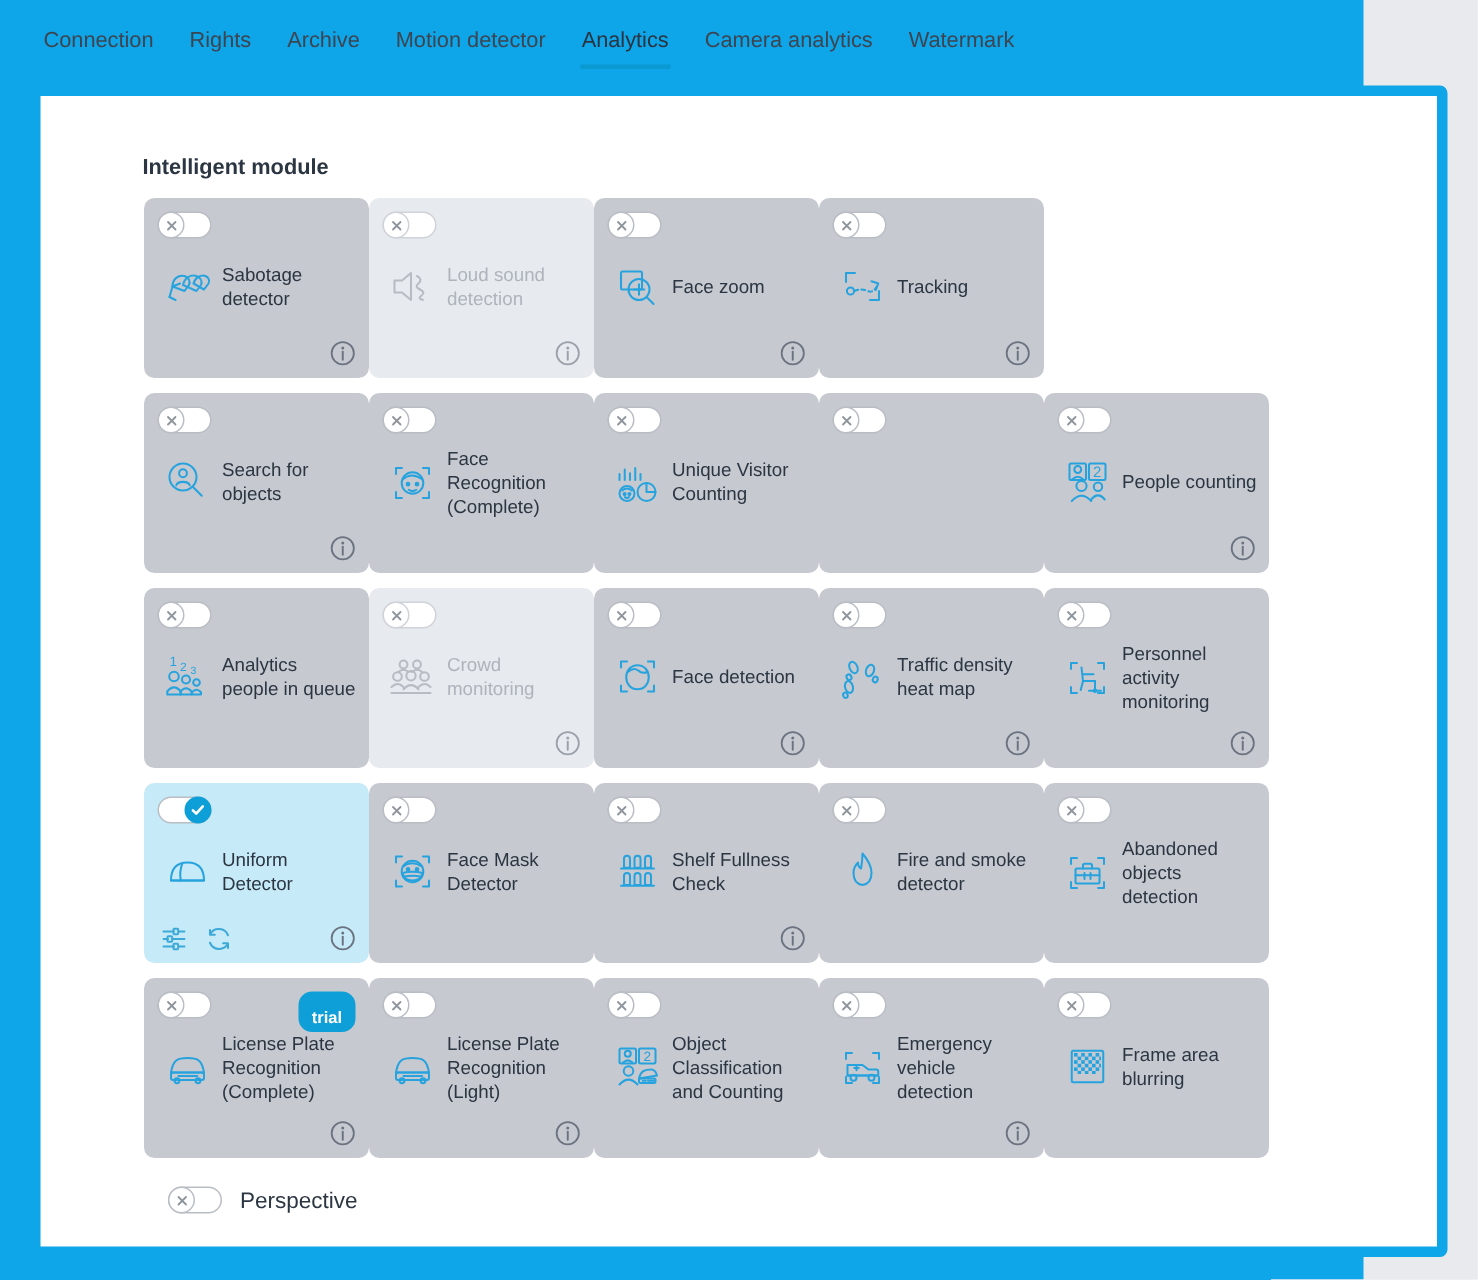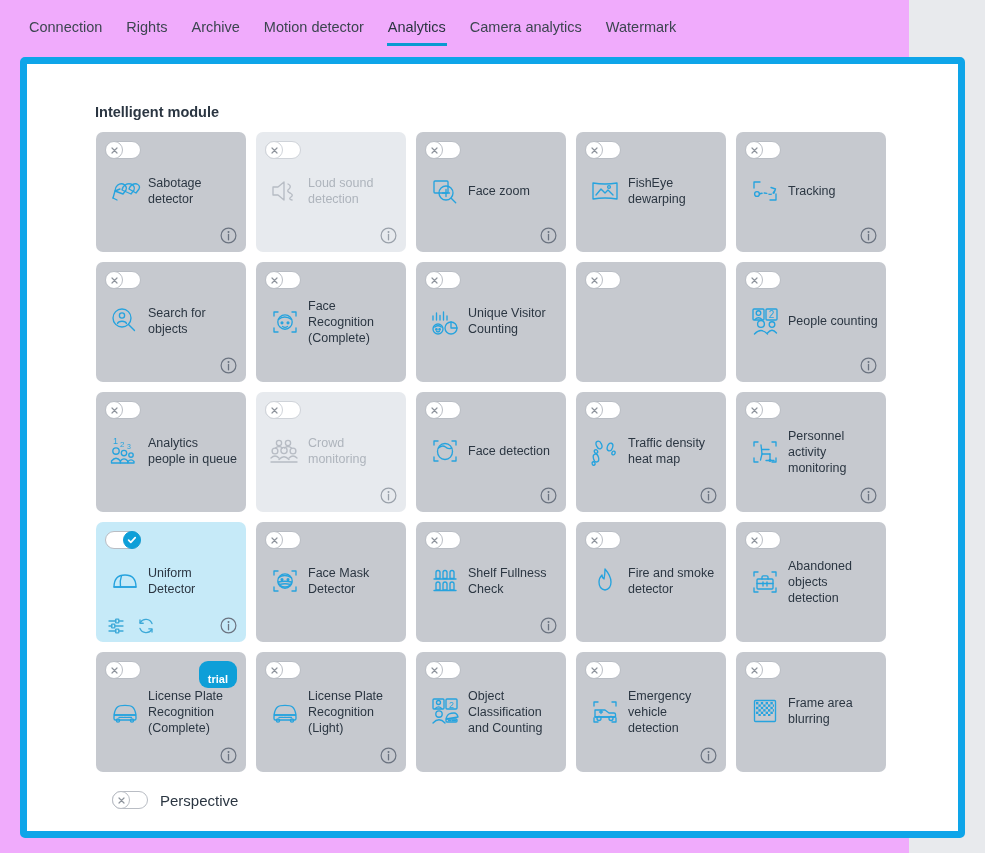--- a/index.html
+++ b/index.html
@@ -6,21 +6,21 @@
   html, body {
     margin: 0; padding: 0;
     width: 985px; height: 853px;
     background: #e8eaed;
     font-family: "Liberation Sans", sans-serif;
     overflow: hidden;
   }
   #app {
     position: relative;
     width: 909px; height: 853px;
-    background: #f0abfc;
+    background: #0ea5e9;
   }
 
   
   .tabbar {
     position: absolute;
     left: 0; top: 0;
     width: 985px; height: 52px;
     display: flex;
     align-items: flex-start;
     padding-left: 17px;
@@ -64,21 +64,21 @@
   }
 
   
   .grid {
     position: absolute;
     left: 69px; top: 68px;
     width: 810px;
   }
   .row {
     display: flex;
-    gap: 10px;
+    gap: 0;
     margin-bottom: 10px;
   }
   .card {
     position: relative;
     width: 150px;
     height: 120px;
     background: #c6c9cf;
     border-radius: 7px;
     flex: 0 0 150px;
   }
@@ -292,39 +292,20 @@
                   <path d="M23.2 24.2 l4.5,4.5"></path>
                 </svg>
               </div>
               <div class="clabel">Face zoom</div>
             </div>
             <div class="info"><svg width="17" height="17" viewBox="0 0 17 17" fill="none">
                 <circle cx="8.5" cy="8.5" r="7.4" stroke="currentColor" stroke-width="1.2"></circle>
                 <circle cx="8.5" cy="5" r="1" fill="currentColor"></circle>
                 <path d="M8.5 7.4 v5.4" stroke="currentColor" stroke-width="1.3" stroke-linecap="round"></path>
               </svg></div>
-          </div>
-          <div class="card">
-            <div class="toggle">
-              <div class="knob">
-                <svg width="11" height="11" viewBox="0 0 11 11">
-                  <path d="M3 3 L8 8 M8 3 L3 8" stroke="#8e949c" stroke-width="1.2" fill="none" stroke-linecap="round"></path>
-                </svg>
-              </div>
-            </div>
-            <div class="cbody">
-              <div class="cicon">
-                <svg width="34" height="34" viewBox="0 0 34 34" fill="none" stroke="currentColor" stroke-width="1.35" stroke-linecap="round" stroke-linejoin="round">
-                  <path d="M5 9 q12,2 24,0 v16 q-12,-2 -24,0 z"></path>
-                  <path d="M8 21 l5,-6 l4,4 l3,-3 l5,5"></path>
-                  <circle cx="21" cy="13" r="1.4"></circle>
-                </svg>
-              </div>
-              <div class="clabel">FishEye dewarping</div>
-            </div>
           </div>
           <div class="card">
             <div class="toggle">
               <div class="knob">
                 <svg width="11" height="11" viewBox="0 0 11 11">
                   <path d="M3 3 L8 8 M8 3 L3 8" stroke="#8e949c" stroke-width="1.2" fill="none" stroke-linecap="round"></path>
                 </svg>
               </div>
             </div>
             <div class="cbody">

